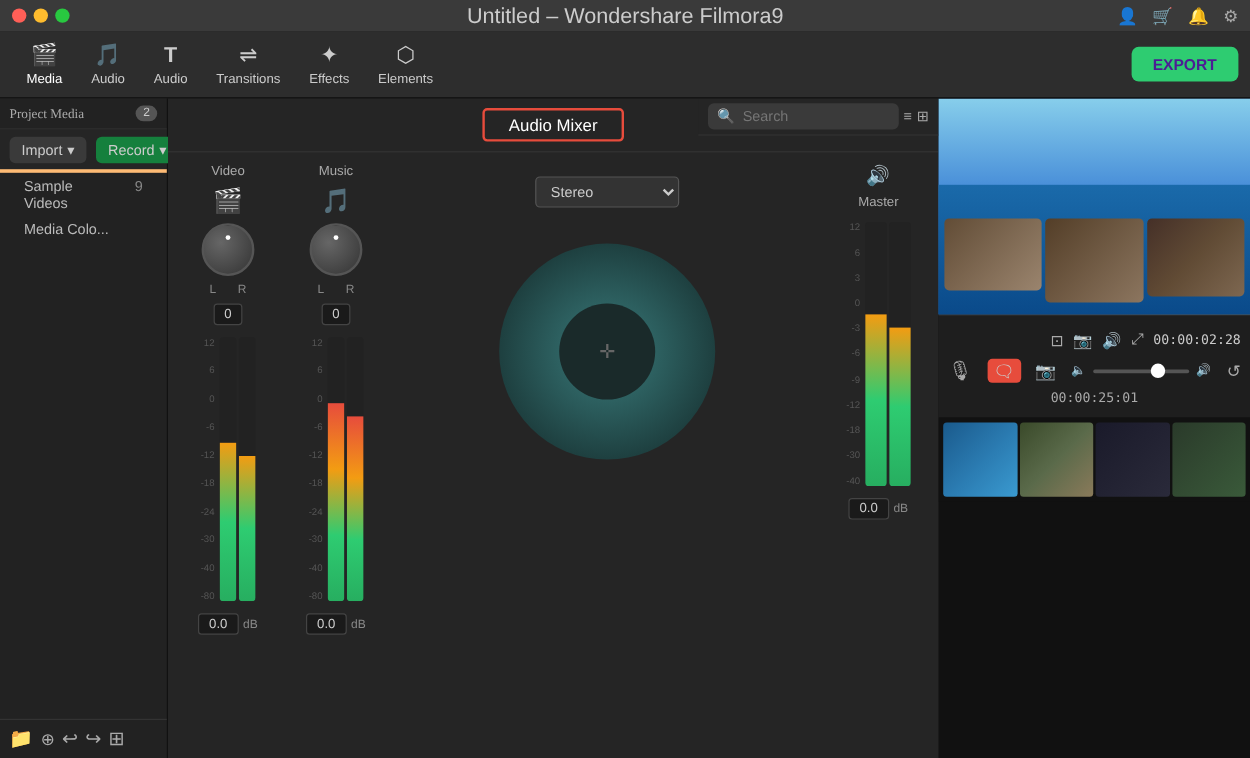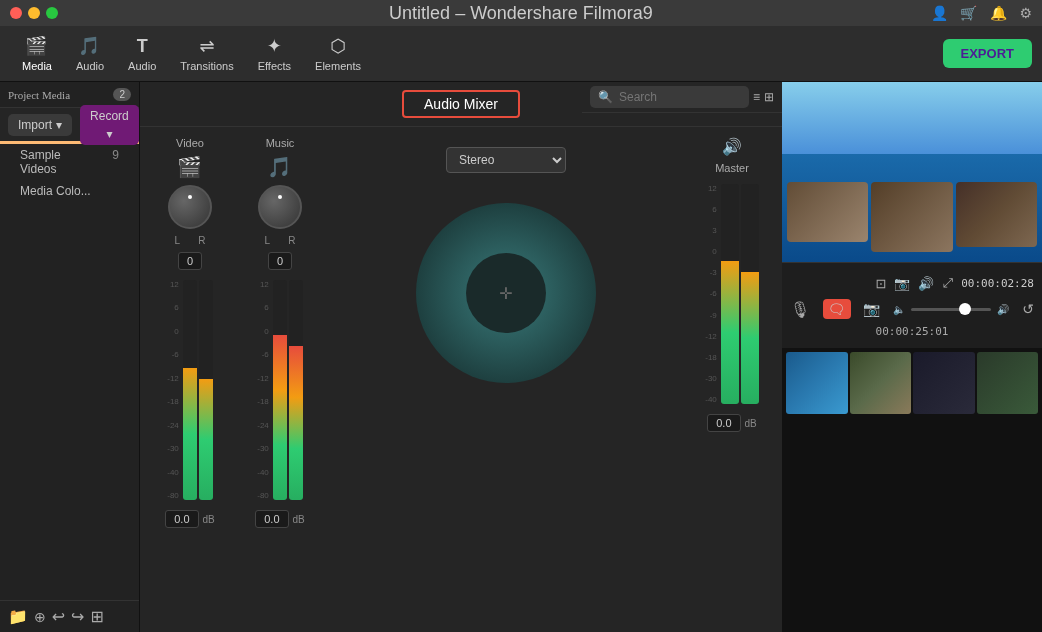--- a/index.html
+++ b/index.html
@@ -33,21 +33,21 @@
     .project-media-label { font-size: 11px; color: #aaa; font-family: Liberation Serif, serif; }
     .pm-count { background: #555; border-radius: 8px; padding: 1px 6px; font-size: 10px; }
     .left-subitem { padding: 4px 20px; font-size: 12px; color: #bbb; display: flex; justify-content: space-between; gap: 12px; }
     .left-subitem .count { color: #888; }
     #left-panel-toolbar { display: flex; align-items: center; gap: 6px; padding: 6px 8px; border-top: 1px solid #333; margin-top: auto; }
     #left-panel-toolbar span { color: #aaa; font-size: 16px; cursor: pointer; }
 
     
     #sub-toolbar { width: 100%; height: 36px; background: #252525; display: flex; align-items: center; padding: 0 8px; gap: 8px; border-bottom: 3px solid #fdba74; }
     .import-btn { display: flex; align-items: center; gap: 4px; background: #3a3a3a; border-radius: 5px; padding: 4px 10px; cursor: pointer; font-size: 12px; color: #ccc; }
-    .record-btn { display: flex; align-items: center; gap: 4px; background: #701a75; border-radius: 5px; padding: 4px 10px; cursor: pointer; font-size: 12px; color: #ccc; flex-direction: column; }
+    .record-btn { display: flex; align-items: center; gap: 4px; background: #15803d; border-radius: 5px; padding: 4px 10px; cursor: pointer; font-size: 12px; color: #ccc; }
     .search-bar { display: flex; align-items: center; background: #3a3a3a; border-radius: 5px; padding: 4px 8px; gap: 6px; flex: 1; max-width: 180px; margin-left: auto; }
     .search-bar input { background: transparent; border: none; outline: none; color: #ccc; font-size: 12px; width: 100%; }
 
     
     #content { display: flex; flex: 1; overflow: hidden; }
     #center-panel { flex: 1; background: #1e1e1e; position: relative; overflow: hidden; }
 
     
     #audio-mixer { position: absolute; top: 0; left: 0; right: 0; bottom: 0; background: #252525; display: flex; flex-direction: column; }
     #audio-mixer-header { display: flex; align-items: center; justify-content: center; padding: 8px; border-bottom: 1px solid #333; position: relative; }

